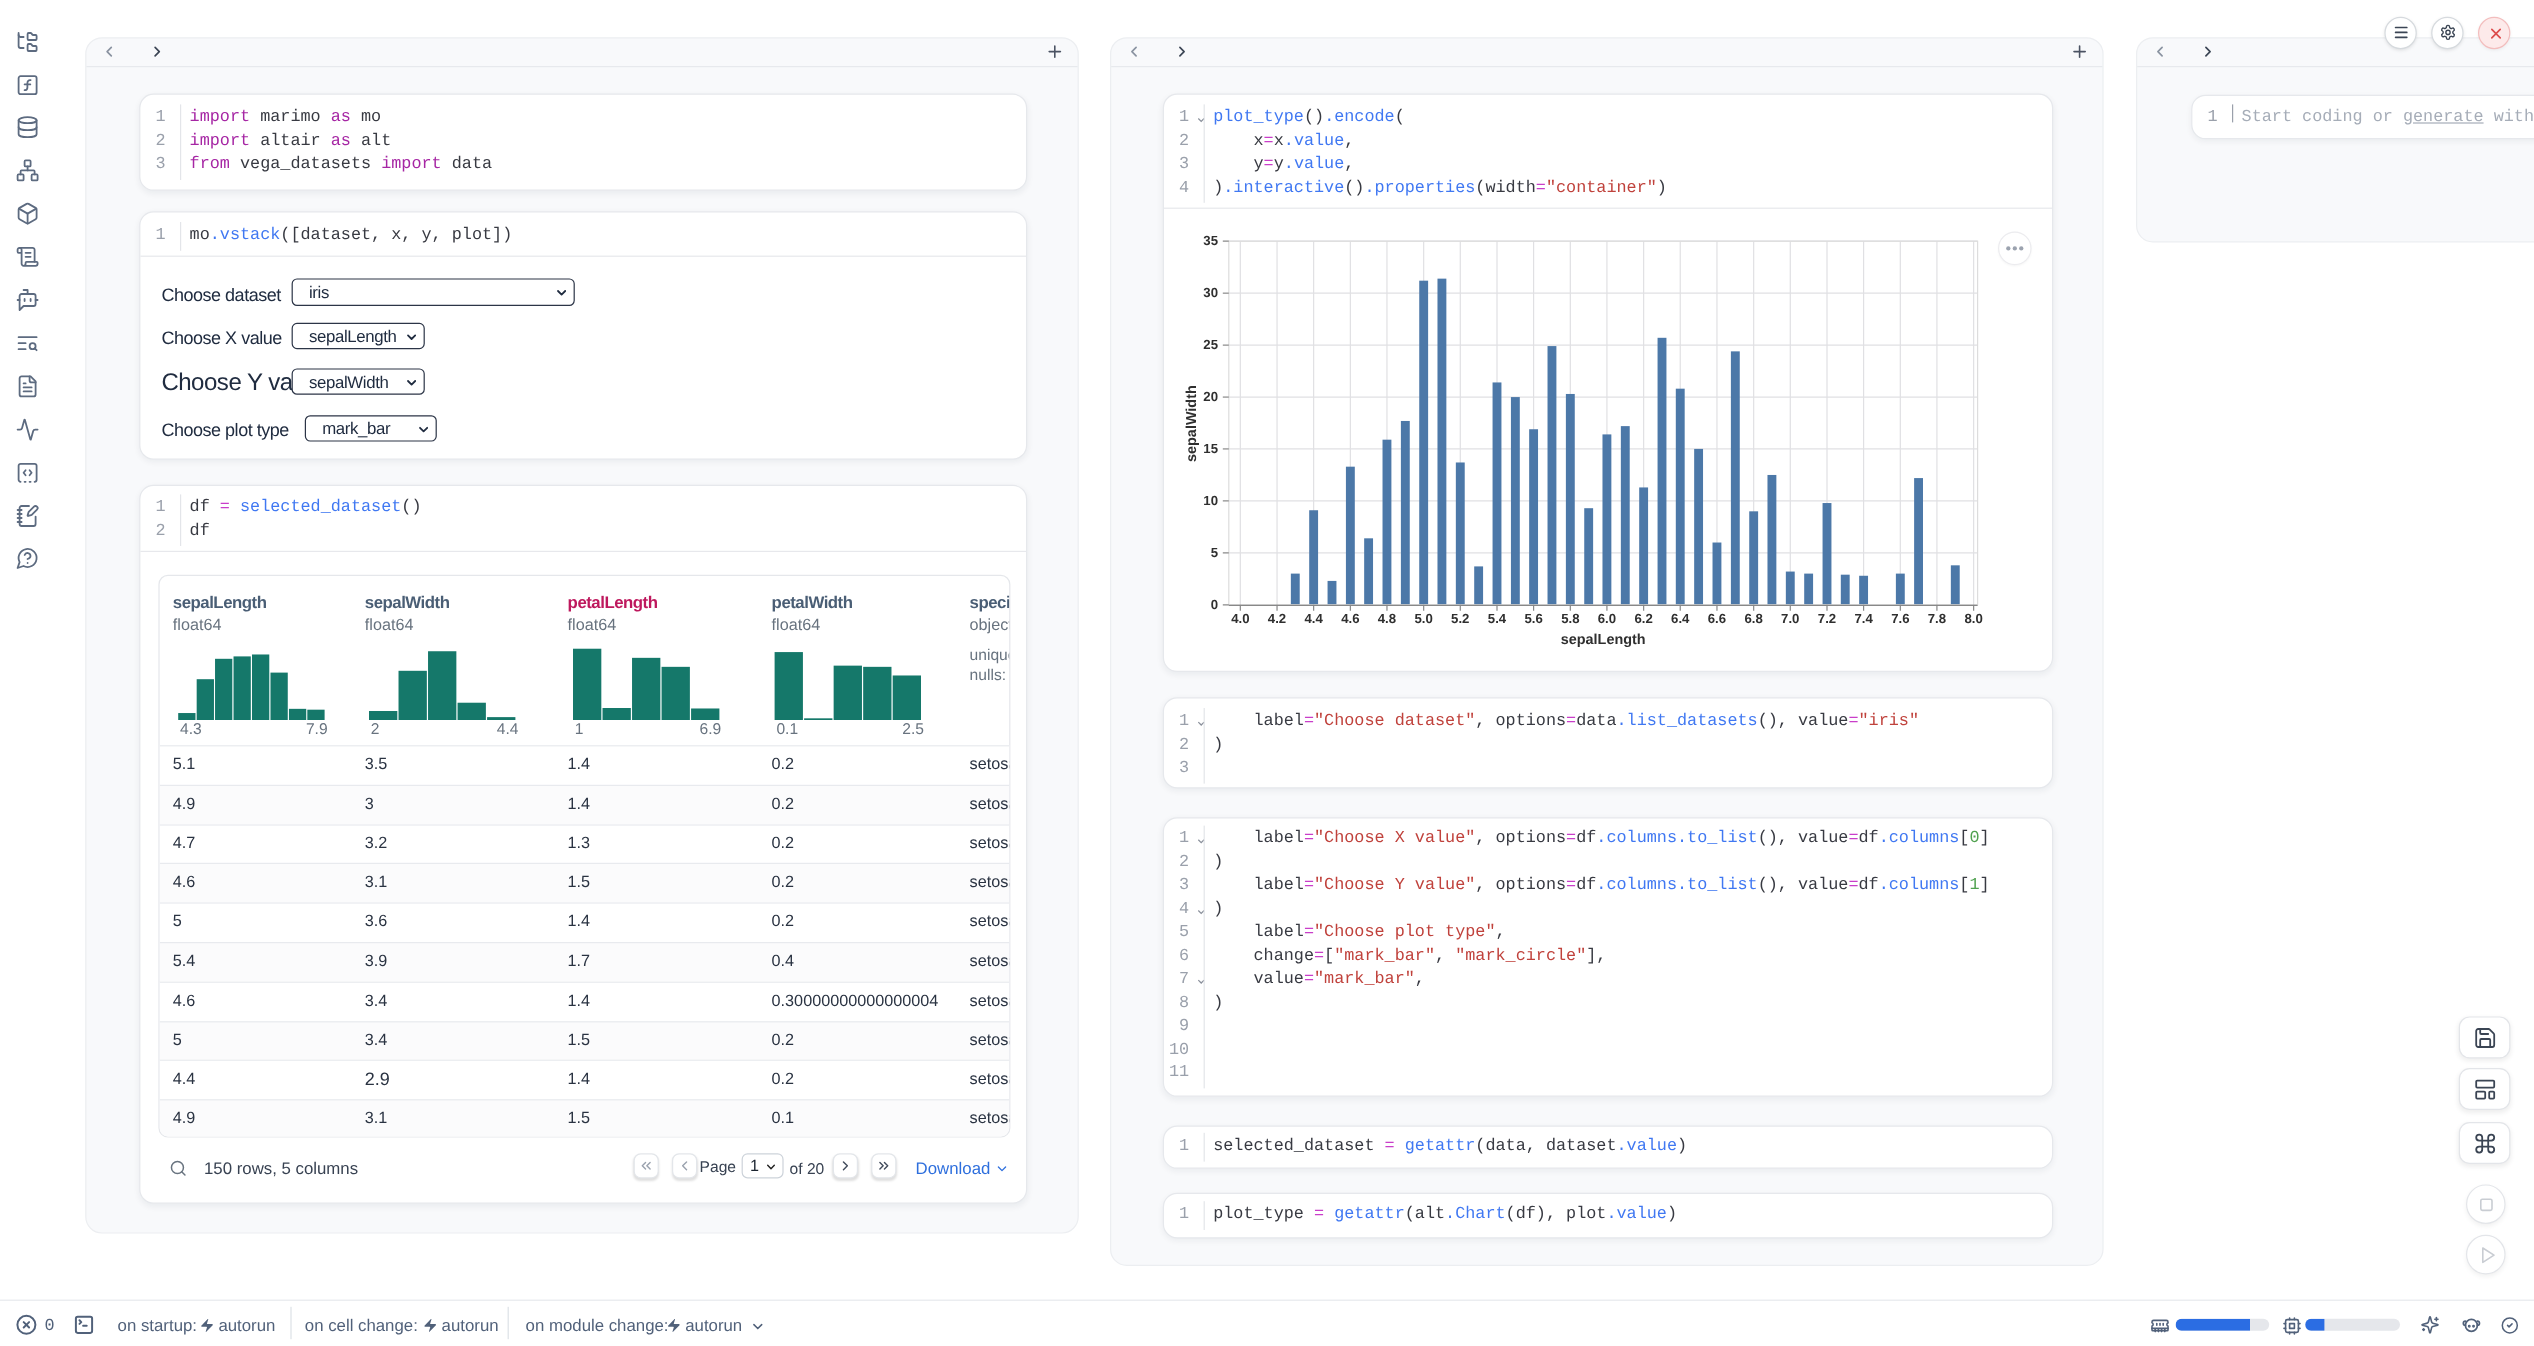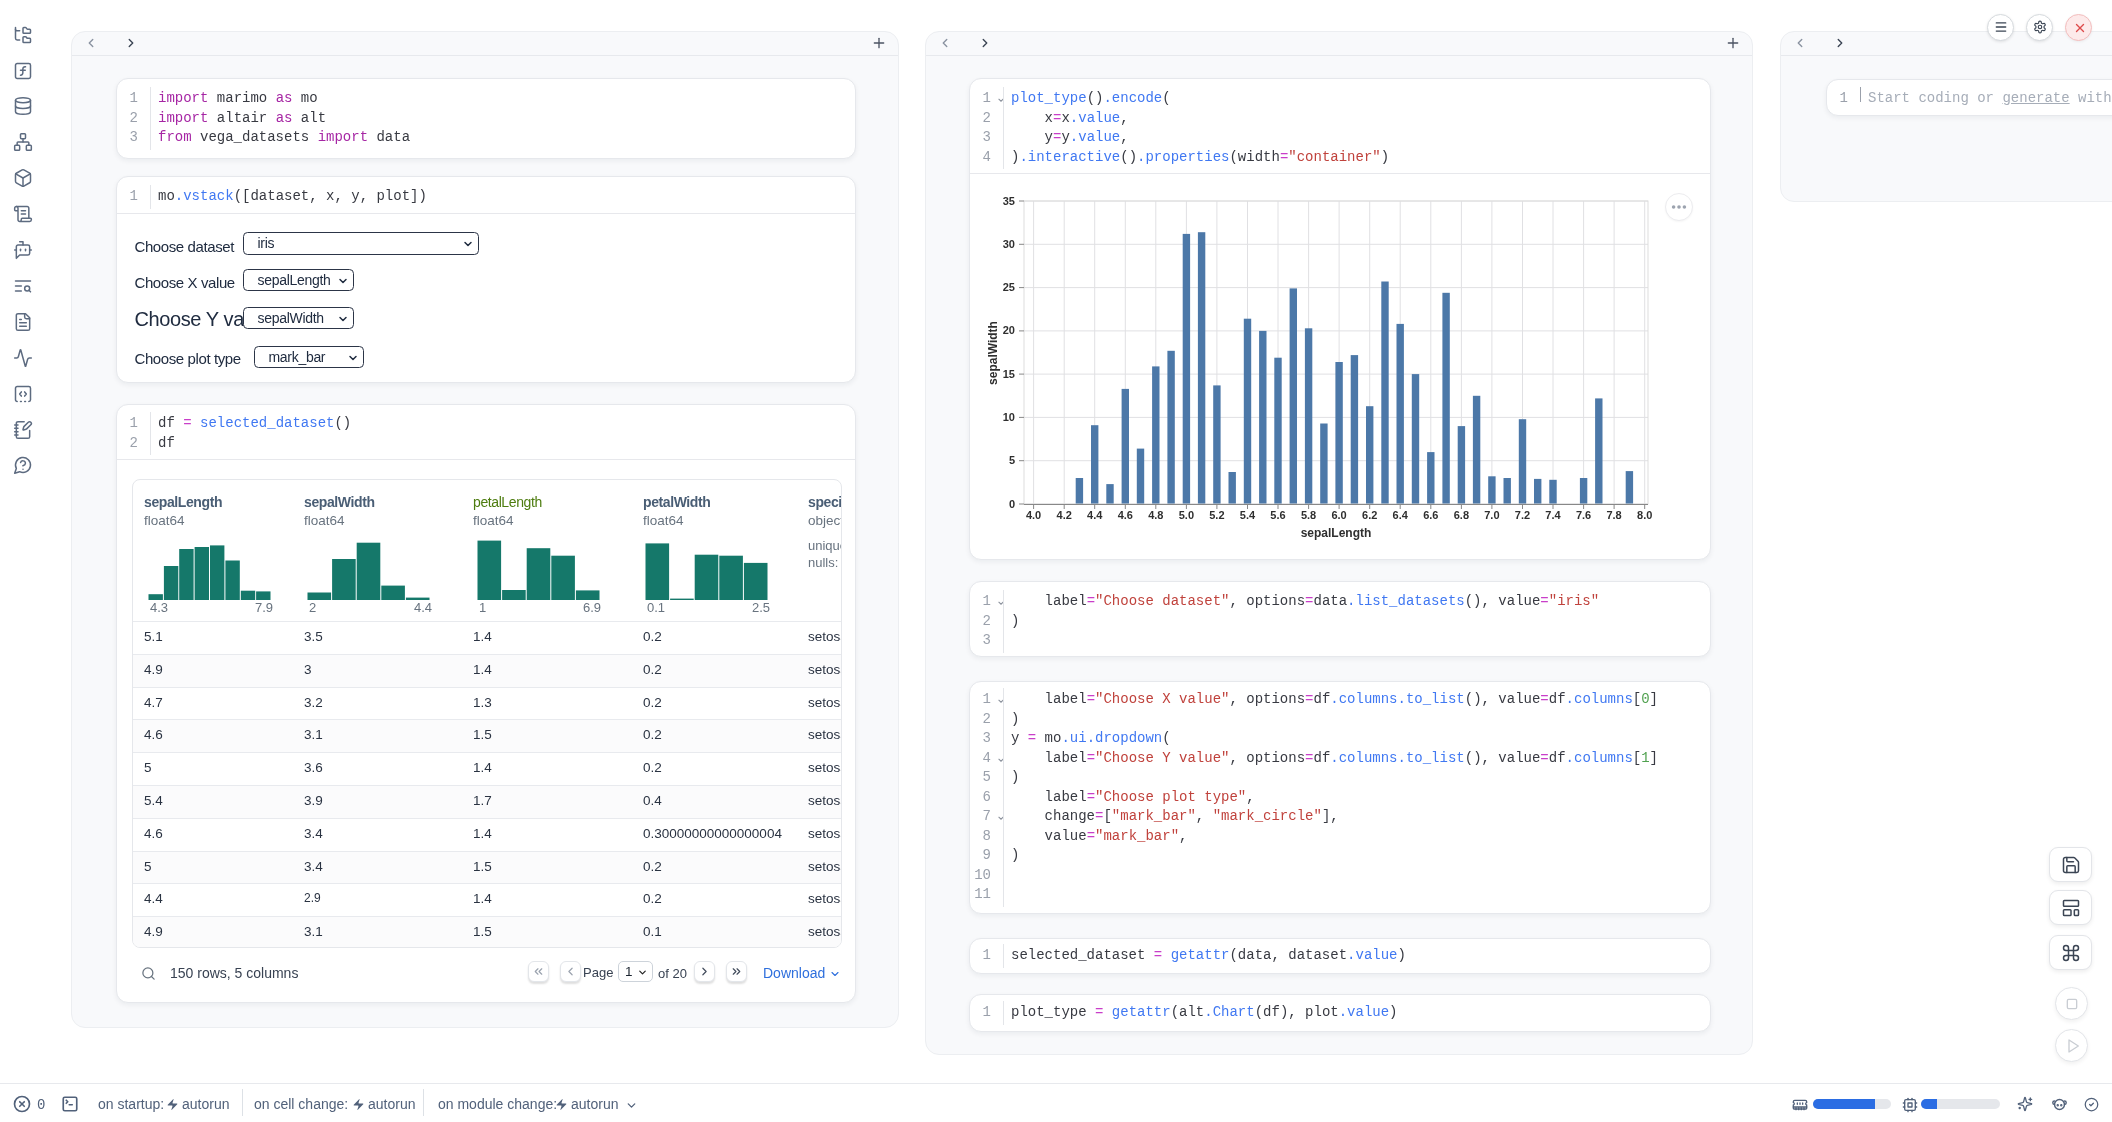--- a/index.html
+++ b/index.html
@@ -192,21 +192,21 @@
         <div style="height:19.5px;line-height:19.5px;white-space:pre"><span style="color:#383a42">df </span><span style="color:#c93ec9">=</span><span style="color:#383a42"> </span><span style="color:#4078f2">selected_dataset</span><span style="color:#383a42">()</span></div>
         <div style="height:19.5px;line-height:19.5px;white-space:pre"><span style="color:#383a42">df</span></div>
       </div>
 </div>
 
 <div style="position:absolute;left:15px;top:74px;width:710px;height:469px;border:1px solid #e5e7eb;border-radius:8px;overflow:hidden;background:#fff">
       <div style="position:absolute;left:11px;top:14px;font-size:14px;font-weight:bold;letter-spacing:-0.4px;color:#4a5e75">sepalLength</div>
       <div style="position:absolute;left:11px;top:33px;font-size:13.5px;color:#68737f">float64</div>
       <div style="position:absolute;left:171px;top:14px;font-size:14px;font-weight:bold;letter-spacing:-0.4px;color:#4a5e75">sepalWidth</div>
       <div style="position:absolute;left:171px;top:33px;font-size:13.5px;color:#68737f">float64</div>
-      <div style="position:absolute;left:340px;top:14px;font-size:14px;font-weight:normal;letter-spacing:-0.4px;color:#4d7c0f">petalLength</div>
+      <div style="position:absolute;left:340px;top:14px;font-size:14px;font-weight:bold;letter-spacing:-0.4px;color:#be185d">petalLength</div>
       <div style="position:absolute;left:340px;top:33px;font-size:13.5px;color:#68737f">float64</div>
       <div style="position:absolute;left:510px;top:14px;font-size:14px;font-weight:bold;letter-spacing:-0.4px;color:#4a5e75">petalWidth</div>
       <div style="position:absolute;left:510px;top:33px;font-size:13.5px;color:#68737f">float64</div>
       <div style="position:absolute;left:675px;top:14px;font-size:14px;font-weight:bold;letter-spacing:-0.4px;color:#4a5e75">species</div>
       <div style="position:absolute;left:675px;top:33px;font-size:13.5px;color:#68737f">object</div>
       <svg width="125" height="62" style="position:absolute;left:14.599999999999994px;top:58px">
         <rect x="0.5" y="56.2" width="14.4" height="5.8" fill="#15786a"></rect>
         <rect x="15.9" y="28.0" width="14.4" height="34.0" fill="#15786a"></rect>
         <rect x="31.2" y="11.0" width="14.4" height="51.0" fill="#15786a"></rect>
         <rect x="46.6" y="9.0" width="14.4" height="53.0" fill="#15786a"></rect>
@@ -289,21 +289,21 @@
       <div style="position:absolute;left:510px;top:345.8px;font-size:13.5px;color:#2a3342">0.30000000000000004</div>
       <div style="position:absolute;left:675px;top:345.8px;font-size:13.5px;color:#2a3342">setosa</div>
       <div style="position:absolute;left:0;top:370.6px;width:710px;height:32.8px;background:#fbfbfc;border-top:1px solid #e8eaee"></div>
       <div style="position:absolute;left:11px;top:378.6px;font-size:13.5px;color:#2a3342">5</div>
       <div style="position:absolute;left:171px;top:378.6px;font-size:13.5px;color:#2a3342">3.4</div>
       <div style="position:absolute;left:340px;top:378.6px;font-size:13.5px;color:#2a3342">1.5</div>
       <div style="position:absolute;left:510px;top:378.6px;font-size:13.5px;color:#2a3342">0.2</div>
       <div style="position:absolute;left:675px;top:378.6px;font-size:13.5px;color:#2a3342">setosa</div>
       <div style="position:absolute;left:0;top:403.4px;width:710px;height:32.8px;background:#fff;border-top:1px solid #e8eaee"></div>
       <div style="position:absolute;left:11px;top:411.4px;font-size:13.5px;color:#2a3342">4.4</div>
-      <div style="position:absolute;left:171px;top:411.4px;font-size:12px;color:#2a3342">2.9</div>
+      <div style="position:absolute;left:171px;top:411.4px;font-size:15px;color:#2a3342">2.9</div>
       <div style="position:absolute;left:340px;top:411.4px;font-size:13.5px;color:#2a3342">1.4</div>
       <div style="position:absolute;left:510px;top:411.4px;font-size:13.5px;color:#2a3342">0.2</div>
       <div style="position:absolute;left:675px;top:411.4px;font-size:13.5px;color:#2a3342">setosa</div>
       <div style="position:absolute;left:0;top:436.2px;width:710px;height:32.8px;background:#fbfbfc;border-top:1px solid #e8eaee"></div>
       <div style="position:absolute;left:11px;top:444.2px;font-size:13.5px;color:#2a3342">4.9</div>
       <div style="position:absolute;left:171px;top:444.2px;font-size:13.5px;color:#2a3342">3.1</div>
       <div style="position:absolute;left:340px;top:444.2px;font-size:13.5px;color:#2a3342">1.5</div>
       <div style="position:absolute;left:510px;top:444.2px;font-size:13.5px;color:#2a3342">0.1</div>
       <div style="position:absolute;left:675px;top:444.2px;font-size:13.5px;color:#2a3342">setosa</div>
     </div>
@@ -538,21 +538,20 @@
           </svg></div>
         <div style="position:relative;height:19.5px;line-height:19.5px;text-align:right;padding-right:12px;color:#9aa0ab">8</div>
         <div style="position:relative;height:19.5px;line-height:19.5px;text-align:right;padding-right:12px;color:#9aa0ab">9</div>
         <div style="position:relative;height:19.5px;line-height:19.5px;text-align:right;padding-right:12px;color:#9aa0ab">10</div>
         <div style="position:relative;height:19.5px;line-height:19.5px;text-align:right;padding-right:12px;color:#9aa0ab">11</div>
       </div>
 <div style="position:absolute;left:33px;top:6px;bottom:4px;width:1px;background:#e3e5e9"></div>
 <div style="padding-left:8px;font:14px 'Liberation Mono',monospace;color:#383a42">
         <div style="height:19.5px;line-height:19.5px;white-space:pre"><span style="color:#383a42">    label</span><span style="color:#c93ec9">=</span><span style="color:#c0423c">"Choose X value"</span><span style="color:#383a42">, options</span><span style="color:#c93ec9">=</span><span style="color:#383a42">df</span><span style="color:#4078f2">.columns</span><span style="color:#4078f2">.to_list</span><span style="color:#383a42">(), value</span><span style="color:#c93ec9">=</span><span style="color:#383a42">df</span><span style="color:#4078f2">.columns</span><span style="color:#383a42">[</span><span style="color:#50a14f">0</span><span style="color:#383a42">]</span></div>
         <div style="height:19.5px;line-height:19.5px;white-space:pre"><span style="color:#383a42">)</span></div>
-        <div style="height:19.5px;line-height:19.5px;white-space:pre"><span style="color:#383a42">y </span><span style="color:#c93ec9">=</span><span style="color:#383a42"> mo</span><span style="color:#4078f2">.ui</span><span style="color:#4078f2">.dropdown</span><span style="color:#383a42">(</span></div>
         <div style="height:19.5px;line-height:19.5px;white-space:pre"><span style="color:#383a42">    label</span><span style="color:#c93ec9">=</span><span style="color:#c0423c">"Choose Y value"</span><span style="color:#383a42">, options</span><span style="color:#c93ec9">=</span><span style="color:#383a42">df</span><span style="color:#4078f2">.columns</span><span style="color:#4078f2">.to_list</span><span style="color:#383a42">(), value</span><span style="color:#c93ec9">=</span><span style="color:#383a42">df</span><span style="color:#4078f2">.columns</span><span style="color:#383a42">[</span><span style="color:#50a14f">1</span><span style="color:#383a42">]</span></div>
         <div style="height:19.5px;line-height:19.5px;white-space:pre"><span style="color:#383a42">)</span></div>
         <div style="height:19.5px;line-height:19.5px;white-space:pre"><span style="color:#383a42">    label</span><span style="color:#c93ec9">=</span><span style="color:#c0423c">"Choose plot type"</span><span style="color:#383a42">,</span></div>
         <div style="height:19.5px;line-height:19.5px;white-space:pre"><span style="color:#383a42">    change</span><span style="color:#c93ec9">=</span><span style="color:#383a42">[</span><span style="color:#c0423c">"mark_bar"</span><span style="color:#383a42">, </span><span style="color:#c0423c">"mark_circle"</span><span style="color:#383a42">],</span></div>
         <div style="height:19.5px;line-height:19.5px;white-space:pre"><span style="color:#383a42">    value</span><span style="color:#c93ec9">=</span><span style="color:#c0423c">"mark_bar"</span><span style="color:#383a42">,</span></div>
         <div style="height:19.5px;line-height:19.5px;white-space:pre"><span style="color:#383a42">)</span></div>
       </div>
 </div>
 
 </div>

